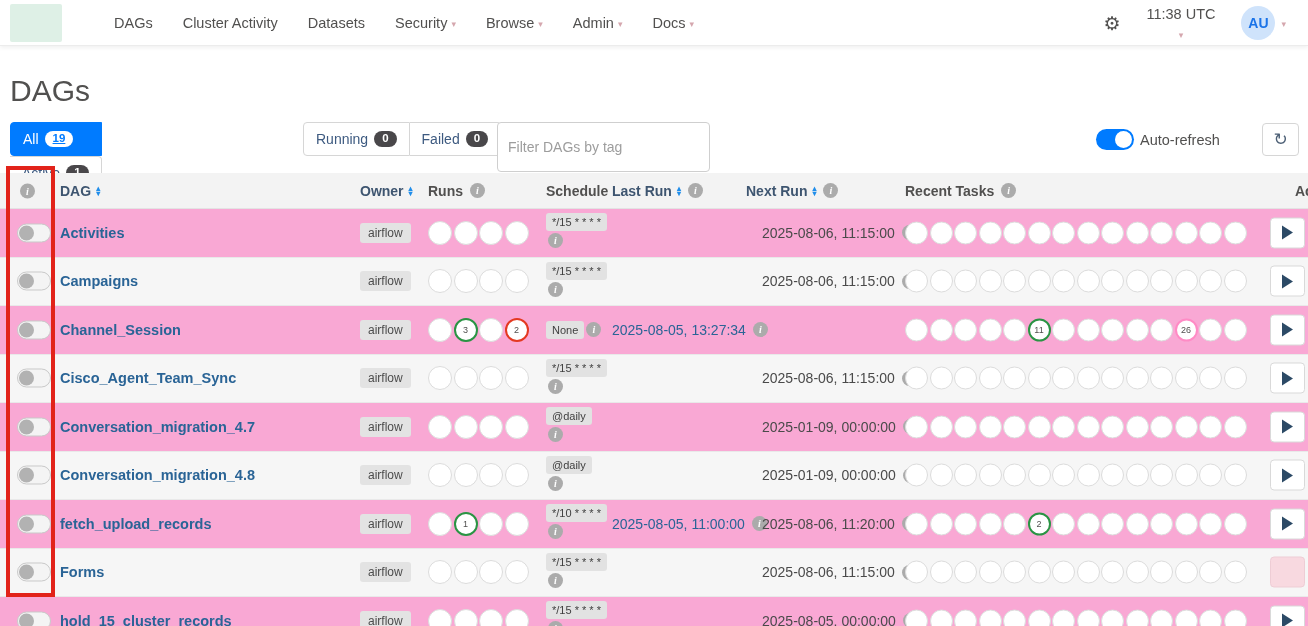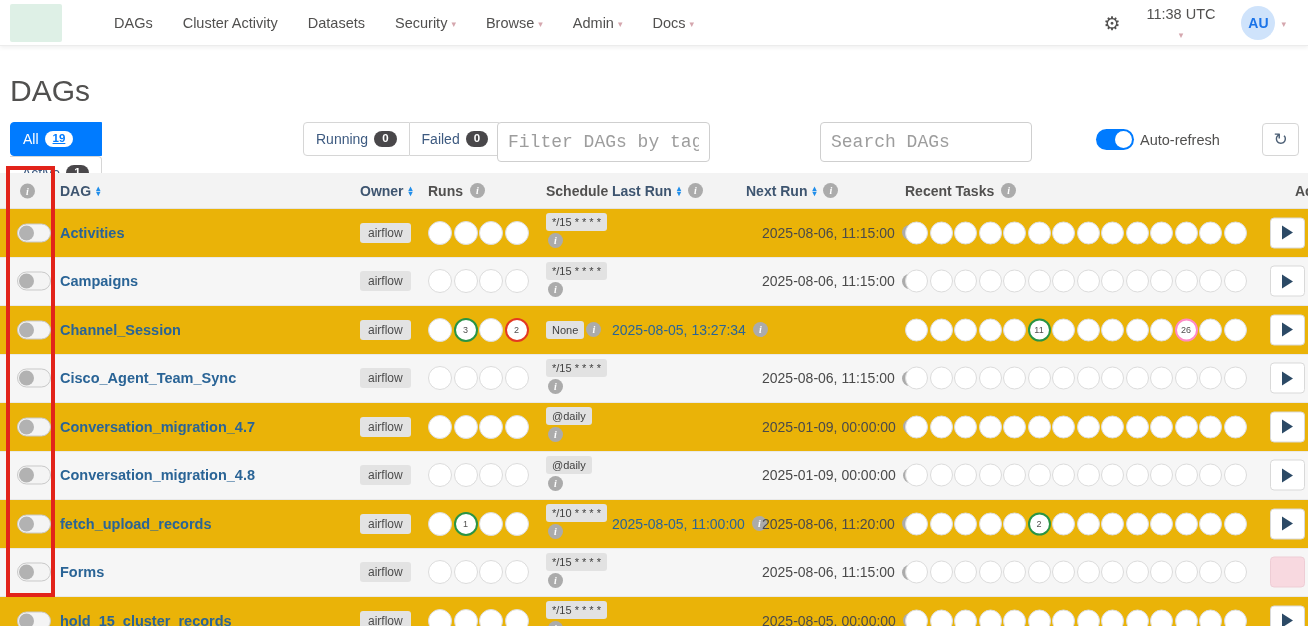--- a/index.html
+++ b/index.html
@@ -32,22 +32,22 @@
     height:34px; background:#fff; border:1px solid #d6d6d6; border-left-width:0;
     padding:0 12px; display:flex; align-items:center; gap:6px; font-size:14px; color:#3d5a80; cursor:pointer;
   }
   .btn-group .fbtn:first-child { border-left-width:1px; border-radius:4px 0 0 4px; }
   .btn-group .fbtn:last-child { border-radius:0 4px 4px 0; }
   .fbtn .cnt { background:#49474a; color:#fff; font-size:11.5px; font-weight:bold;
                border-radius:10px; padding:2px 8px; line-height:1; }
   .fbtn.active { background:#007bff; border-color:#007bff; color:#fff; }
   .fbtn.active .cnt { background:#fff; color:#007bff;text-decoration:underline; }
   .tb-input {
-    position:absolute; height:40px; border:1px solid #cfcfcf; border-radius:4px;
-    font-family:Liberation Mono, monospace; font-size:18px; padding:0 10px; color:#51504f; outline:none;
+    position:absolute; height:50px; border:1px solid #cfcfcf; border-radius:4px;
+    font-family:Liberation Sans, sans-serif; font-size:14px; padding:0 10px; color:#51504f; outline:none;
   }
   .tb-input::placeholder { color:#9d9d9d; }
   #tag-input { left:497px; width:213px; }
   #search-input { left:820px; width:212px; }
   .autorefresh { position:absolute; left:1096px; top:7px; display:flex; align-items:center; gap:2px; }
   .switch-on { width:38px; height:21px; border-radius:11px; background:#007bff; position:relative; cursor:pointer; flex:none; }
   .switch-on .sknob { position:absolute; right:2px; top:2px; width:17px; height:17px; border-radius:50%; background:#fff; }
   .ar-label { font-size:14.5px; color:#51504f; margin-left:4px; }
   .refresh-btn { position:absolute; left:1262px; top:1px; width:37px; height:33px; border:1px solid #d6d6d6;
                  border-radius:4px; background:#fff; display:flex; align-items:center; justify-content:center;
@@ -56,21 +56,21 @@
   .dag-table { position:absolute; top:173px; left:0; width:1308px; }
   .thead { position:relative; height:36px; background:#f3f3f3; border-bottom:1px solid #e3e3e3; }
   .hcell { position:absolute; top:50%; transform:translateY(-50%); font-size:14px; font-weight:bold;
            color:#51504f; white-space:nowrap; display:flex; align-items:center; }
   .hcell.sortable { color:#3e5570; cursor:pointer; }
   .sort { display:inline-flex; flex-direction:column; margin-left:5px; }
   .sort span { font-size:8px; line-height:5px; color:#1f8dea; }
   .info-i { display:inline-flex; width:15px; height:15px; border-radius:50%; background:#ababab; color:#fff;
             font-size:10px; font-weight:bold; font-style:italic; align-items:center; justify-content:center;
             margin-left:7px; flex:none; font-family:"Liberation Serif",serif; }
-  .row { position:relative; height:48.5px; border-bottom:1px solid #e9e9e9; background:#eab308; }
+  .row { position:relative; height:48.5px; border-bottom:1px solid #e9e9e9; background:#f9a8d4; }
   .row.alt { background:#f6f6f6; }
   .cell { position:absolute; top:50%; transform:translateY(-50%); display:flex; align-items:center; }
   .c-toggle { left:17px; }
   .toggle { width:34px; height:19px; border-radius:10px; background:#f4f4f4; border:1px solid #c9c9c9;
             position:relative; cursor:pointer; }
   .toggle .knob { position:absolute; left:1px; top:1px; width:15px; height:15px; border-radius:50%; background:#b2b2b2; }
   .c-name { left:60px; }
   .dag-link { font-size:14.5px; font-weight:bold; color:#2a6496; cursor:pointer; white-space:nowrap; }
   .c-owner { left:360px; }
   .owner-badge { background:#e3e3e3; color:#4c4c4c; font-size:12px; padding:3px 8px; border-radius:3px; cursor:pointer; }
@@ -160,21 +160,20 @@
       <span class="fbtn">
         <span>Running</span>
         <span class="cnt">0</span>
       </span>
       <span class="fbtn">
         <span>Failed</span>
         <span class="cnt">0</span>
       </span>
     </div>
   <input class="tb-input" id="tag-input" placeholder="Filter DAGs by tag" style="">
-  <input class="tb-input" id="search-input" placeholder="Search DAGs" style="">
   <div class="autorefresh">
     <span class="switch-on">
         <span class="sknob"></span>
       </span>
     <span class="ar-label">Auto-refresh</span>
   </div>
   <div class="refresh-btn">
     <span>↻</span>
   </div>
 </div>

